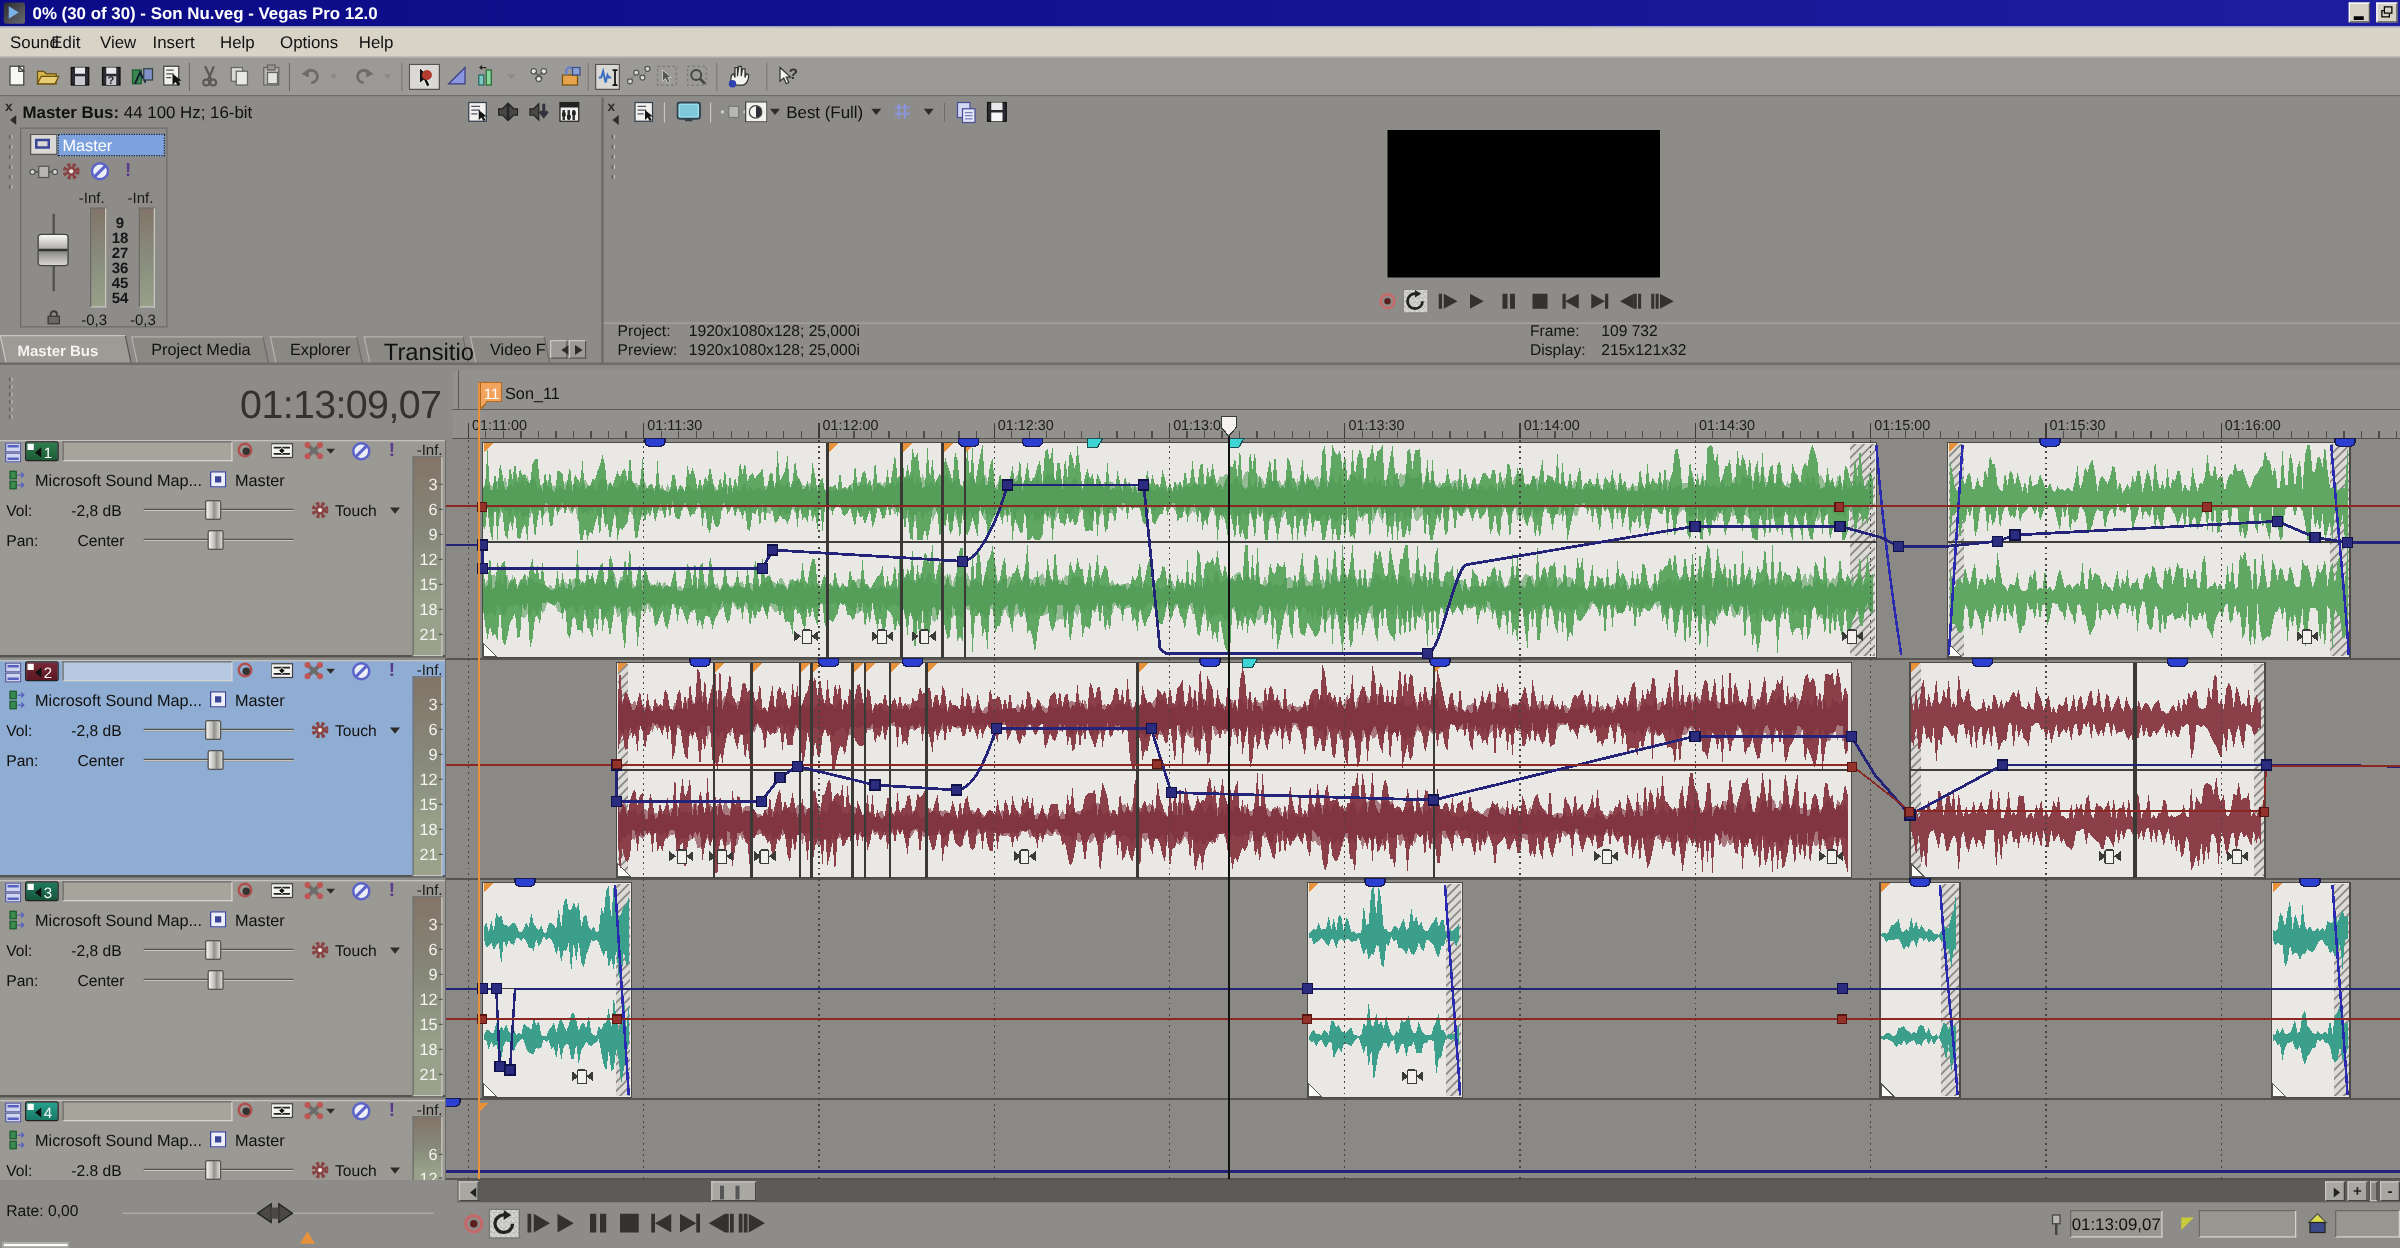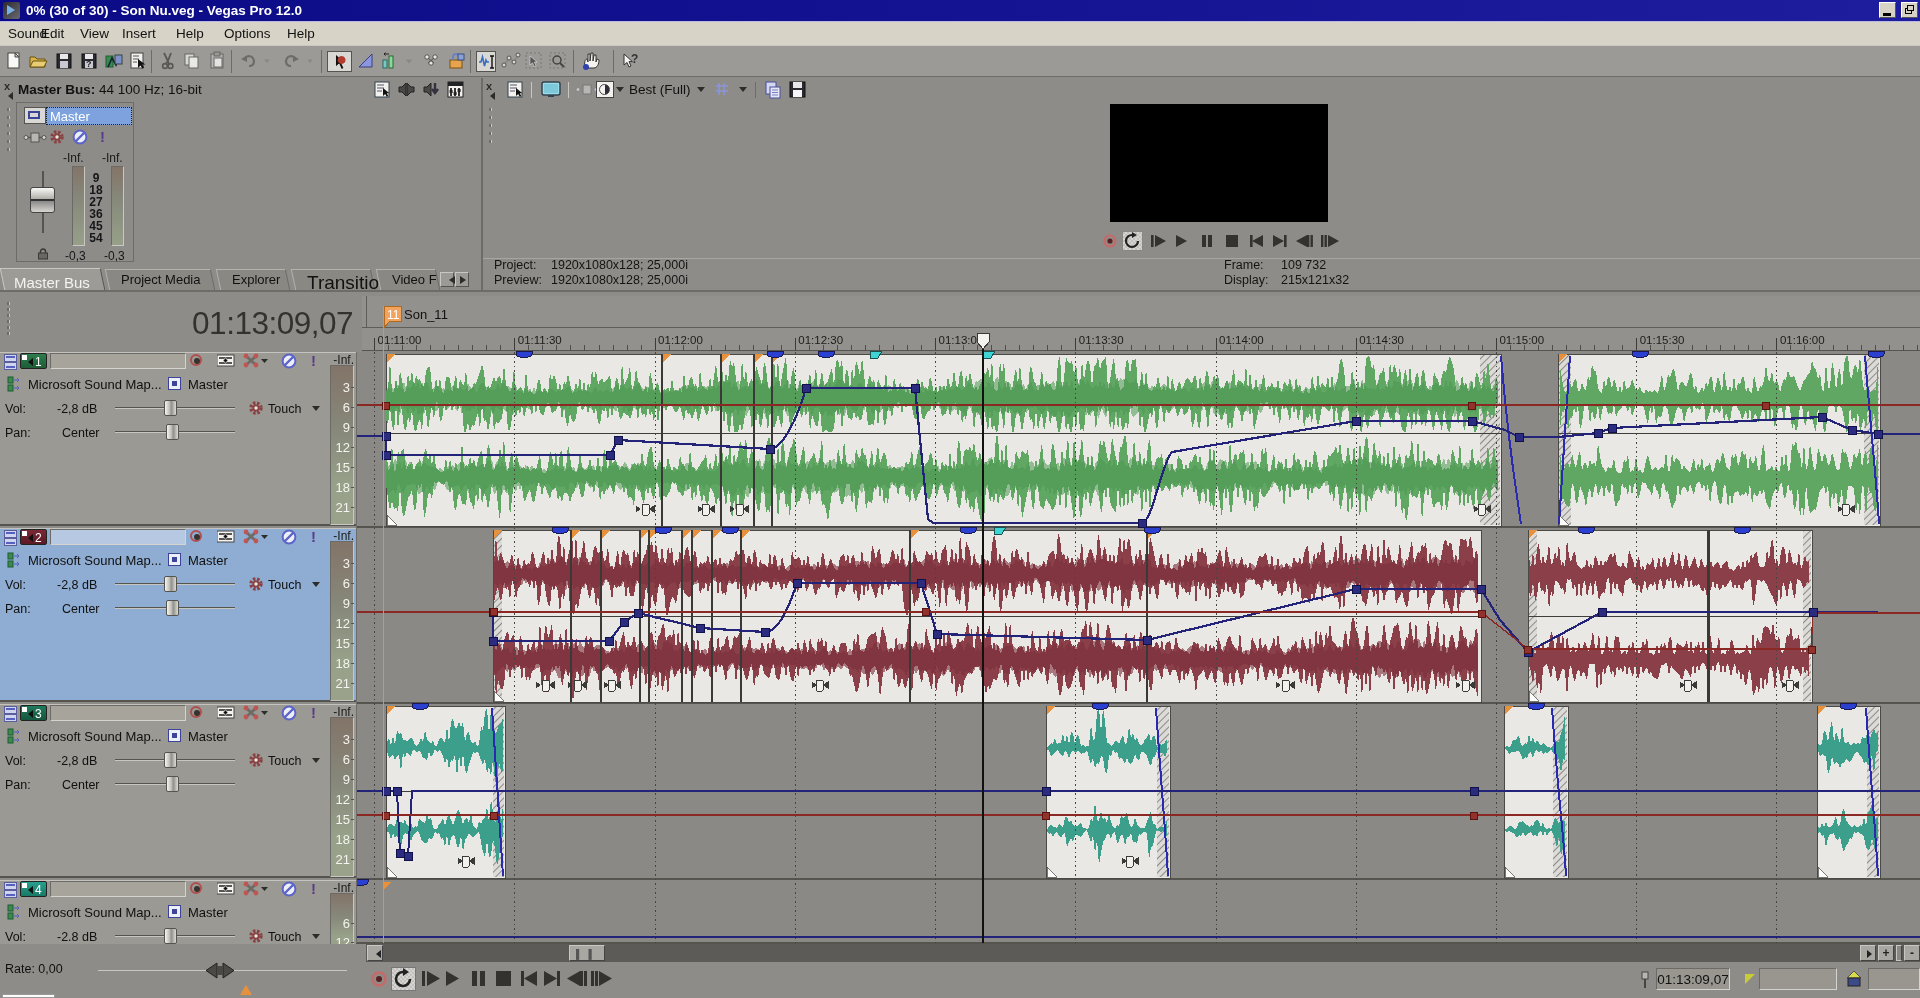--- a/index.html
+++ b/index.html
@@ -216,21 +216,21 @@
       <svg class="abs" style="left:20px;top:145px" width="12" height="12">
         <rect x="1.5" y="5" width="9" height="6" fill="#6a6865" stroke="#3a3936"></rect>
         <path d="M3.5 5 v-1.5 a2.5 2.5 0 0 1 5 0 V5" fill="none" stroke="#3a3936" stroke-width="1.5"></path>
       </svg>
       <div class="abs" style="left:48px;top:146px;font-size:12px;color:#16161a">-0,3</div>
       <div class="abs" style="left:87px;top:146px;font-size:12px;color:#16161a">-0,3</div>
     </div>
   </div>
 <div class="abs" style="left:0;top:268px;width:479px;height:22px;background:#8e8c88">
     <div class="abs" style="left:2px;top:0;width:101px;height:22px;background:#9d9b96;border:1px solid #c9c7c2;border-bottom:none;border-right-color:#55544f;transform:skewX(12deg);"></div>
-    <div class="abs" style="left:14px;top:6px;font-size:15px;font-weight:normal;color:#f4f3ef">Master Bus</div>
+    <div class="abs" style="left:14px;top:6px;font-size:12px;font-weight:bold;color:#f4f3ef">Master Bus</div>
     <div class="abs" style="left:107px;top:1px;width:106px;height:21px;background:#8a8883;border:1px solid #b5b3ae;border-bottom:none;border-right-color:#6e6c68;transform:skewX(12deg);"></div>
     <div class="abs" style="left:121px;top:4px;font-size:13px;color:#111">Project Media</div>
     <div class="abs" style="left:218px;top:1px;width:70px;height:21px;background:#8a8883;border:1px solid #b5b3ae;border-bottom:none;border-right-color:#6e6c68;transform:skewX(12deg);"></div>
     <div class="abs" style="left:232px;top:4px;font-size:13px;color:#111">Explorer</div>
     <div class="abs" style="left:293px;top:1px;width:80px;height:21px;background:#8a8883;border:1px solid #b5b3ae;border-bottom:none;border-right-color:#6e6c68;transform:skewX(12deg);"></div>
     <div class="abs" style="left:307px;top:4px;font-size:19px;color:#111">Transitions</div>
     <div class="abs" style="left:378px;top:1px;width:60px;height:21px;background:#8a8883;border:1px solid #b5b3ae;border-bottom:none;border-right-color:#6e6c68;transform:skewX(12deg);"></div>
     <div class="abs" style="left:392px;top:4px;font-size:13px;color:#111">Video F</div>
     <div class="abs" style="left:440px;top:4px;width:14px;height:15px;background:#9c9a96;border:1px solid #c9c7c2;border-right-color:#55544f;border-bottom-color:#55544f">
       <div style="margin:3px 0 0 4px;width:0;height:0;border:4px solid transparent;border-right:6px solid #2d2c29"></div>

